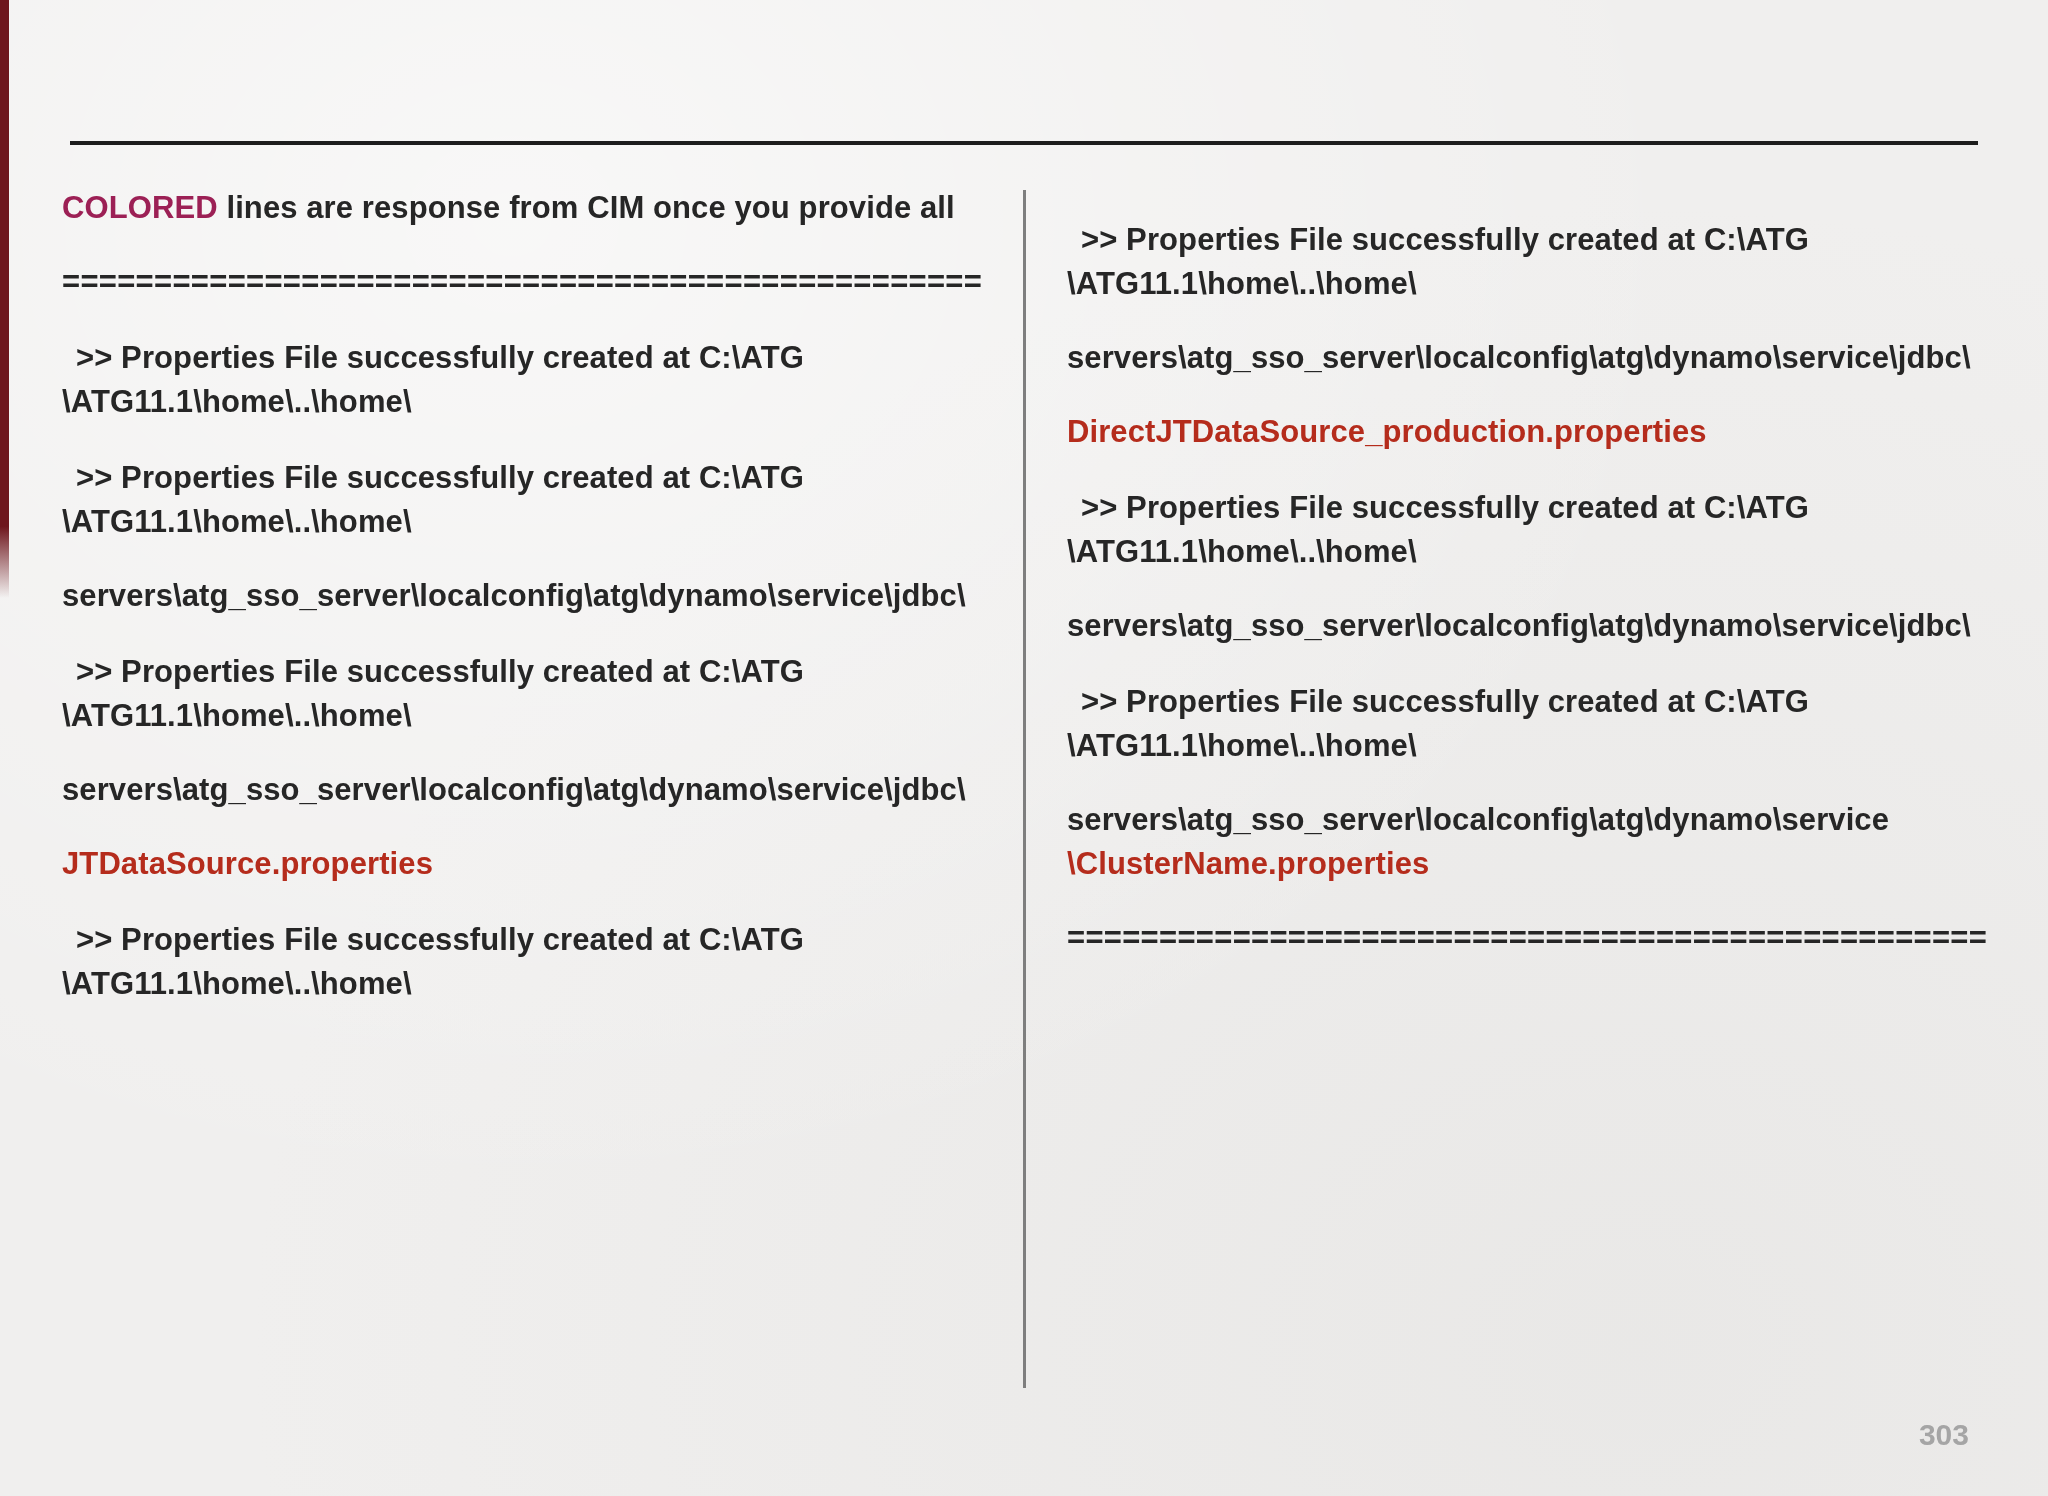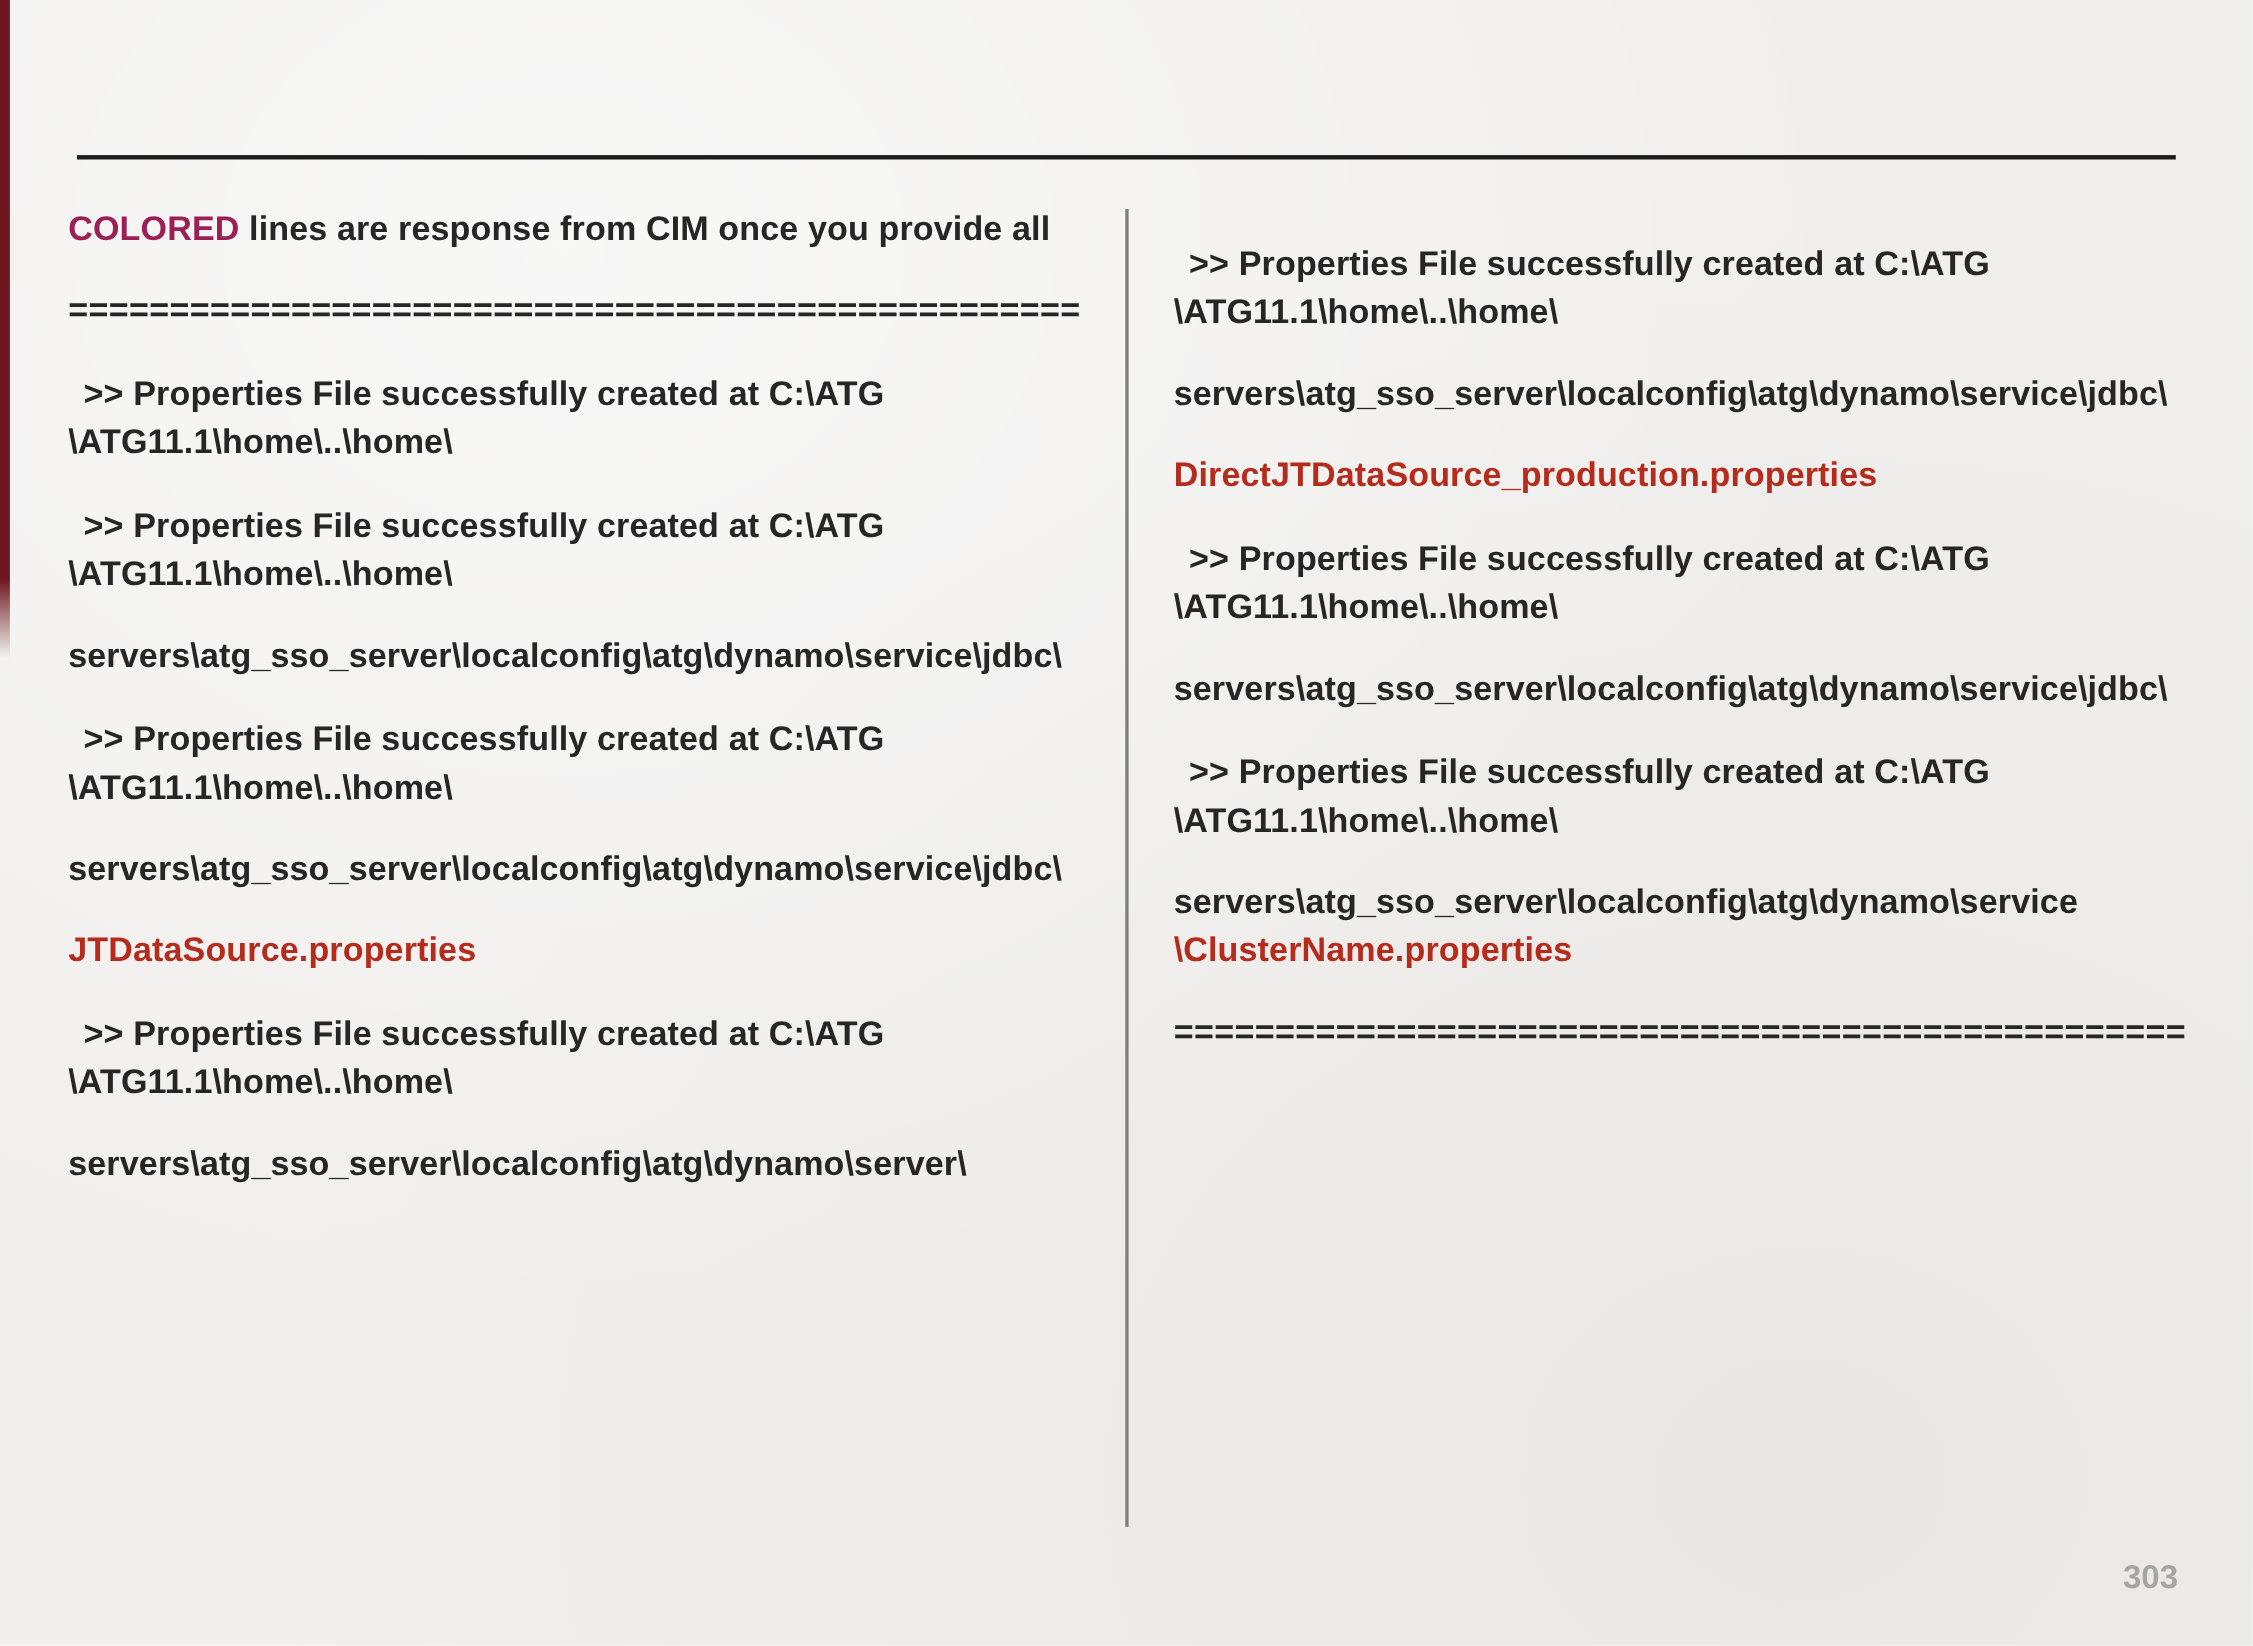--- a/index.html
+++ b/index.html
@@ -33,21 +33,21 @@
   .block{margin-bottom:30px;}
   .line{
     height:44px;line-height:44px;font-size:31px;
     white-space:nowrap;letter-spacing:0.1px;
   }
   .line.indent{padding-left:14px;margin-top:32px;}
   .magenta{color:var(--magenta,#9c2055);}
   .red{color:var(--red,#b52c1c);}
   .sep{letter-spacing:0.3px;}
   .page-number{
-    position:absolute;right:68px;top:1418px;
+    position:absolute;right:79px;top:1418px;
     font-size:30px;font-weight:bold;color:var(--pagenum,#a5a5a5);
   }
 </style>
 </head>
 <body>
 
 <div class="paper"></div>
 <div class="book-edge"></div>
 <div class="top-rule"></div>
 <div class="v-divider"></div>
@@ -77,23 +77,20 @@
     <div class="block">
       <div class="line"><span>servers\atg_sso_server\localconfig\atg\dynamo\service\jdbc\</span></div>
     </div>
     <div class="block">
       <div class="line"><span class="red">JTDataSource.properties</span></div>
     </div>
     <div class="block">
       <div class="line indent"><span>&gt;&gt; Properties File successfully created at C:\ATG</span></div>
       <div class="line"><span>\ATG11.1\home\..\home\</span></div>
     </div>
-    <div class="block">
-      <div class="line"><span>servers\atg_sso_server\localconfig\atg\dynamo\server\</span></div>
-    </div>
   </div>
 <div class="col col-right" id="col-right">
     <div class="block">
       <div class="line indent"><span>&gt;&gt; Properties File successfully created at C:\ATG</span></div>
       <div class="line"><span>\ATG11.1\home\..\home\</span></div>
     </div>
     <div class="block">
       <div class="line"><span>servers\atg_sso_server\localconfig\atg\dynamo\service\jdbc\</span></div>
     </div>
     <div class="block">

